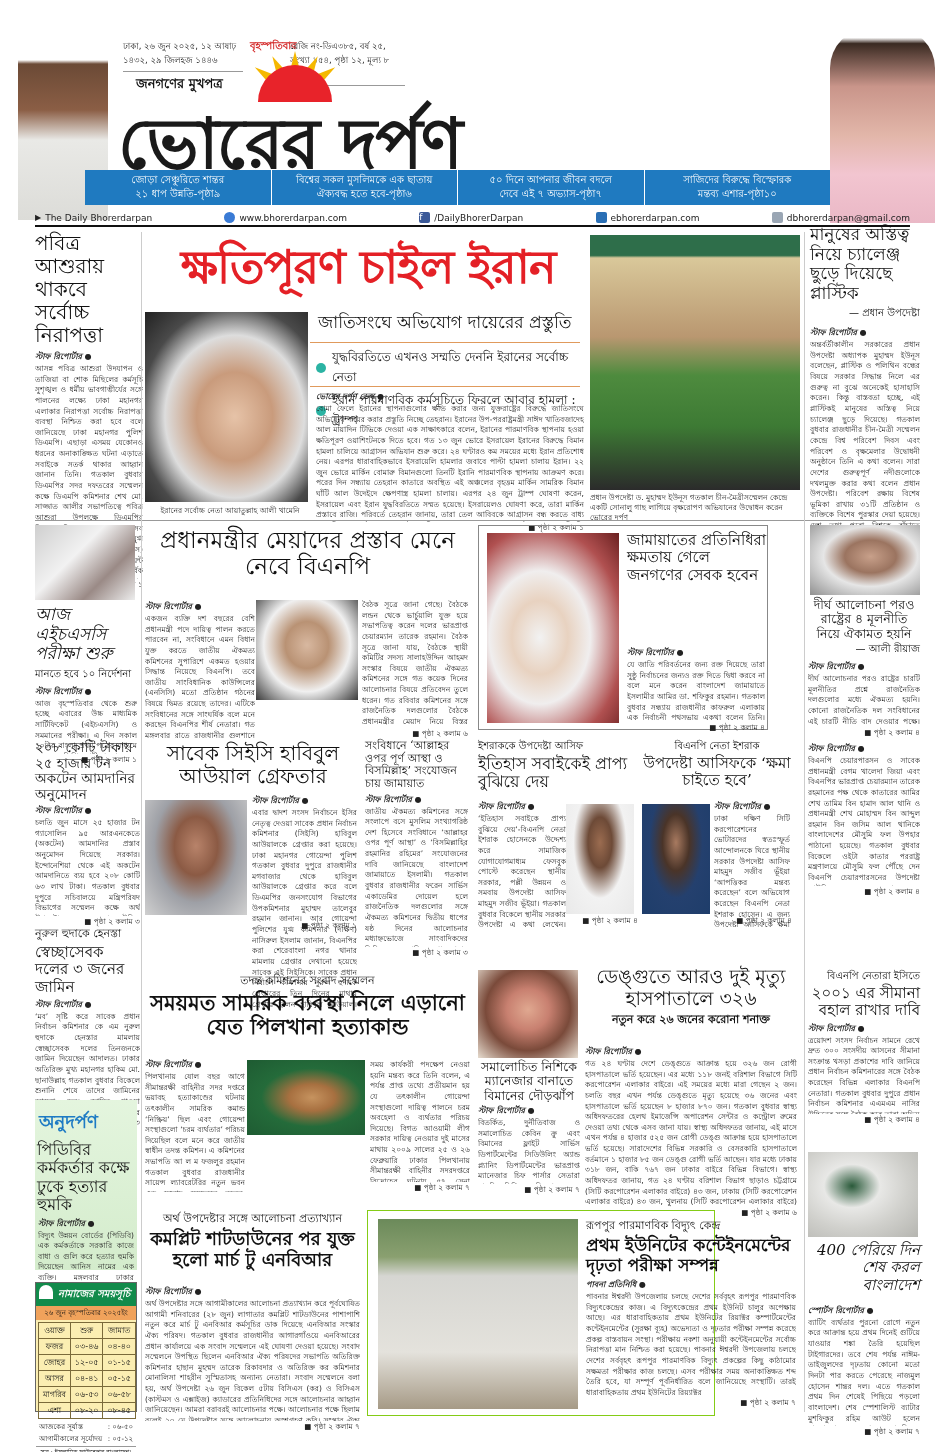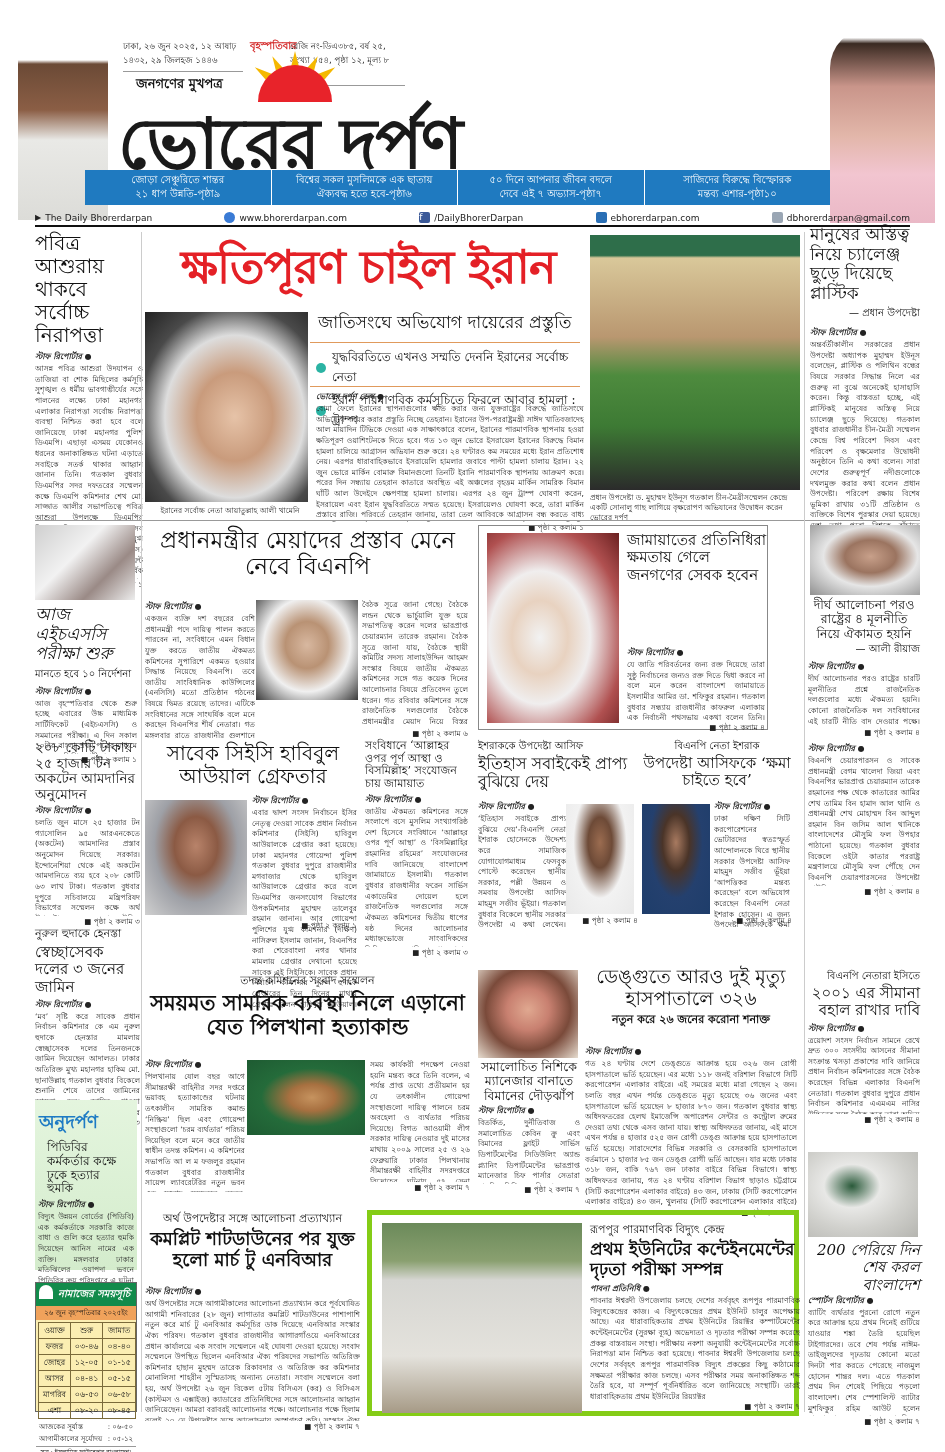--- a/index.html
+++ b/index.html
@@ -273,21 +273,21 @@
 <div class="abs" style="left:808px;top:968px;width:112px;text-align:right">
   <div style="font-size:10px">বিএনপি নেতারা ইসিতে</div>
   <div class="hl" style="font-size:15px">২০০১ এর সীমানা বহাল রাখার দাবি</div>
   <span class="rep" style="margin-top:2px;text-align:left">স্টাফ রিপোর্টার ●</span>
   <div class="body" style="height:78px;text-align:justify">ত্রয়োদশ সংসদ নির্বাচন সামনে রেখে দ্রুত ৩০০ সংসদীয় আসনের সীমানা সংক্রান্ত খসড়া প্রকাশের দাবি জানিয়ে প্রধান নির্বাচন কমিশনারের সঙ্গে বৈঠক করেছেন বিভিন্ন এলাকার বিএনপি নেতারা। গতকাল বুধবার দুপুরে প্রধান নির্বাচন কমিশনার এএমএম নাসির উদ্দিনের সঙ্গে বৈঠক করে তারা অভিম</div>
   <span class="cont">■ পৃষ্ঠা ২ কলাম ৪</span>
 </div>
 
 <div class="abs" style="left:35px;top:1100px;width:102px;height:170px;background:linear-gradient(180deg,#e4f5de,#d4eccc)">
   <div style="font-family:'DejaVu Sans',sans-serif;font-weight:bold;font-size:18px;color:#1e7bc4;padding:8px 4px 0"><span style="color:#1e7bc4">অনুদর্পণ</span></div>
-  <div class="hl" style="font-size:12px;padding:2px 12px">পিডিবির কর্মকর্তার কক্ষে ঢুকে হত্যার হুমকি</div>
+  <div class="hl" style="font-size:16px;padding:2px 2px">পিডিবির কর্মকর্তার কক্ষে ঢুকে হত্যার হুমকি</div>
   <div style="padding:0 3px">
     <span class="rep">স্টাফ রিপোর্টার ●</span>
     <div class="body" style="height:76px">বিদ্যুৎ উন্নয়ন বোর্ডের (পিডিবি) এক কর্মকর্তাকে সরকারি কাজে বাধা ও গুলি করে হত্যার হুমকি দিয়েছেন আনিস নামের এক ব্যক্তি। মঙ্গলবার ঢাকার মতিঝিলের ওয়াপদা ভবনে পিডিবির ক্রয় পরিদপ্তরে এ ঘটনা ঘটে বলে এক সংবাদ বিজ্ঞপ্তিতে জানিয়েছে</div>
     <span class="cont">■ পৃষ্ঠা ২ কলাম ৩</span>
   </div>
 </div>
 
 <div class="abs" style="left:35px;top:1282px;width:102px;height:130px;background:#fbeeb2;border:1px solid #666">
   <div style="background:#128b4b;color:#fff;font-size:10px;font-style:italic;font-weight:bold;padding:3px 2px 3px 22px;position:relative">
     <span style="position:absolute;left:3px;top:2px;width:14px;height:14px;background:#fff;border-radius:7px 7px 0 0"></span>
@@ -342,33 +342,33 @@
 <div class="abs" style="left:145px;top:1210px;width:215px;text-align:center">
   <div style="font-size:11px">অর্থ উপদেষ্টার সঙ্গে আলোচনা প্রত্যাখ্যান</div>
   <div class="hl" style="font-size:18px;font-weight:bold">কমপ্লিট শাটডাউনের পর যুক্ত হলো মার্চ টু এনবিআর</div>
 </div>
 <div class="abs" style="left:145px;top:1285px;width:215px">
   <span class="rep">স্টাফ রিপোর্টার ●</span>
   <div class="body" style="height:122px">অর্থ উপদেষ্টার সঙ্গে আগামীকালের আলোচনা প্রত্যাখ্যান করে পূর্বঘোষিত আগামী শনিবারের (২৮ জুন) লাগাতার কমপ্লিট শাটডাউনের পাশাপাশি নতুন করে মার্চ টু এনবিআর কর্মসূচির ডাক দিয়েছে এনবিআর সংস্কার ঐক্য পরিষদ। গতকাল বুধবার রাজধানীর আগারগাঁওয়ে এনবিআরের প্রধান কার্যালয়ে এক সংবাদ সম্মেলনে এই ঘোষণা দেওয়া হয়েছে। সংবাদ সম্মেলনে উপস্থিত ছিলেন এনবিআর ঐক্য পরিষদের সভাপতি অতিরিক্ত কমিশনার হাছান মুহম্মদ তারেক রিকাবদার ও অতিরিক্ত কর কমিশনার মোনালিসা শাহরীন সুস্মিতাসহ অন্যান্য নেতারা। সংবাদ সম্মেলনে বলা হয়, অর্থ উপদেষ্টা ২৬ জুন বিকেল ৫টায় বিসিএস (কর) ও বিসিএস (কাস্টমস ও এক্সাইজ) ক্যাডারের প্রতিনিধিদের সঙ্গে আলোচনার আহ্বান জানিয়েছেন। আমরা বরাবরই আলোচনার পক্ষে। আলোচনার পক্ষে ছিলাম বলেই ২০ মে উপদেষ্টার সঙ্গে আলোচনায় অংশগ্রহণ করি। সংস্কার ঐক্য পরিষদের ১৩ জন প্রতিনিধিসহ ২৬ জন সভায় উপস্থিত ছিলেন। এনবিআর সংস্কার ঐক্য পরিষদের দুইজন প্রতিনিধিকে মোট ১০ মিনিট</div>
   <span class="cont">■ পৃষ্ঠা ২ কলাম ৭</span>
 </div>
 
-<div class="abs" style="left:367px;top:1210px;width:432px;height:206px;border:5px solid #84cc16">
+<div class="abs" style="left:367px;top:1210px;width:348px;height:206px;border:1px solid #84cc16">
   <div class="photo" style="left:10px;top:8px;width:200px;height:190px;background:linear-gradient(180deg,#6b8a5a 0%,#8aa070 20%,#d6d6d2 30%,#e4e2dc 70%,#a69a86 100%)"></div>
   <div style="position:absolute;left:218px;top:6px;width:210px">
     <div style="font-size:11px">রূপপুর পারমাণবিক বিদ্যুৎ কেন্দ্র</div>
     <div class="hl" style="font-size:17px;font-weight:bold">প্রথম ইউনিটের কন্টেইনমেন্টের দৃঢ়তা পরীক্ষা সম্পন্ন</div>
     <span class="rep" style="margin-top:3px">পাবনা প্রতিনিধি ●</span>
     <div class="body" style="height:105px">পাবনার ঈশ্বরদী উপজেলায় চলছে দেশের সর্ববৃহৎ রূপপুর পারমাণবিক বিদ্যুৎকেন্দ্রের কাজ। এ বিদ্যুৎকেন্দ্রের প্রথম ইউনিট চালুর অপেক্ষায় আছে। এর ধারাবাহিকতায় প্রথম ইউনিটের রিয়াক্টর কম্পার্টমেন্টের কন্টেইনমেন্টের (সুরক্ষা ব্যূহ) অভেদ্যতা ও দৃঢ়তার পরীক্ষা সম্পন্ন করেছে প্রকল্প বাস্তবায়ন সংস্থা। পরীক্ষায় নকশা অনুযায়ী কন্টেইনমেন্টের সর্বোচ্চ নিরাপত্তা মান নিশ্চিত করা হয়েছে। পাবনার ঈশ্বরদী উপজেলায় চলছে দেশের সর্ববৃহৎ রূপপুর পারমাণবিক বিদ্যুৎ প্রকল্পের কিছু কাঠামোর সক্ষমতা পরীক্ষার কাজ চলছে। এসব পরীক্ষার সময় অনাকাঙ্ক্ষিত শব্দ তৈরি হবে, যা সম্পূর্ণ পূর্বনির্ধারিত বলে জানিয়েছে সংস্থাটি। তারই ধারাবাহিকতায় প্রথম ইউনিটের রিয়্যাক্টর</div>
     <span class="cont">■ পৃষ্ঠা ২ কলাম ৭</span>
   </div>
 </div>
 
 <div class="photo" style="left:808px;top:1152px;width:110px;height:85px;background:radial-gradient(ellipse at 40% 40%,#2a5a3a 0%,#e8e8e6 30%,#d0d0cc 60%,#b5b5b0 100%)"></div>
 <div class="abs" style="left:808px;top:1242px;width:112px">
-  <div class="hl" style="font-size:15px;font-style:italic;text-align:right">200 পেরিয়ে দিন শেষ করল বাংলাদেশ</div>
-  <span class="rep" style="margin-top:0">স্পোর্টস রিপোর্টার ●</span>
+  <div class="hl" style="font-size:15px;font-style:italic;text-align:right">400 পেরিয়ে দিন শেষ করল বাংলাদেশ</div>
+  <span class="rep" style="margin-top:10px">স্পোর্টস রিপোর্টার ●</span>
   <div class="body" style="height:108px">ব্যাটিং ব্যর্থতার পুরনো রোগে নতুন করে আক্রান্ত হয়ে প্রথম দিনেই গুটিয়ে যাওয়ার শঙ্কা তৈরি হয়েছিল টাইগারদের। তবে শেষ পর্যন্ত নাঈম-তাইজুলদের দৃঢ়তায় কোনো মতো দিনটা পার করতে পেরেছে নাজমুল হোসেন শান্তর দল। এতে গতকাল প্রথম দিন শেষেই পিছিয়ে পড়লো বাংলাদেশ। শেষ স্পেশালিস্ট ব্যাটার মুশফিকুর রহিম আউট হলেন বাংলাদেশকে ১৬০ রানে রেখে। ক্রিজে মেহেদী হাসান মিরাজ ও</div>
   <span class="cont">■ পৃষ্ঠা ২ কলাম ৭</span>
 </div>
 
 <div class="vrule" style="left:141px;top:232px;height:1180px"></div>
 <div class="vrule" style="left:804px;top:232px;height:1180px"></div>
 
 </body></html>

